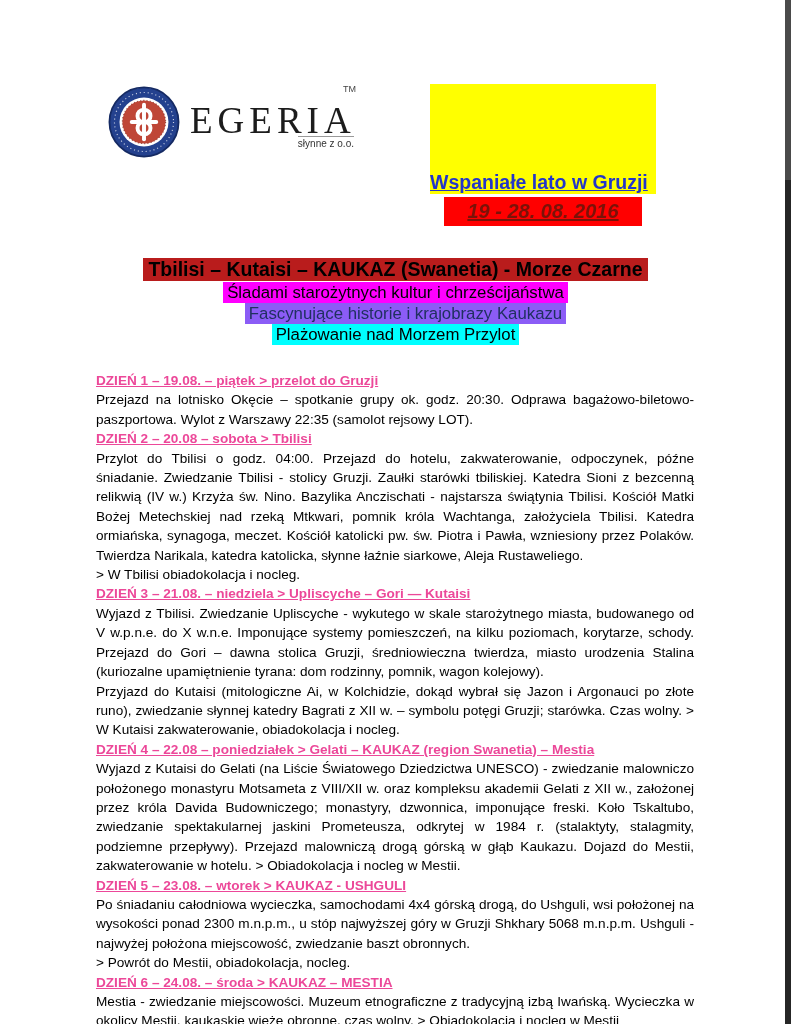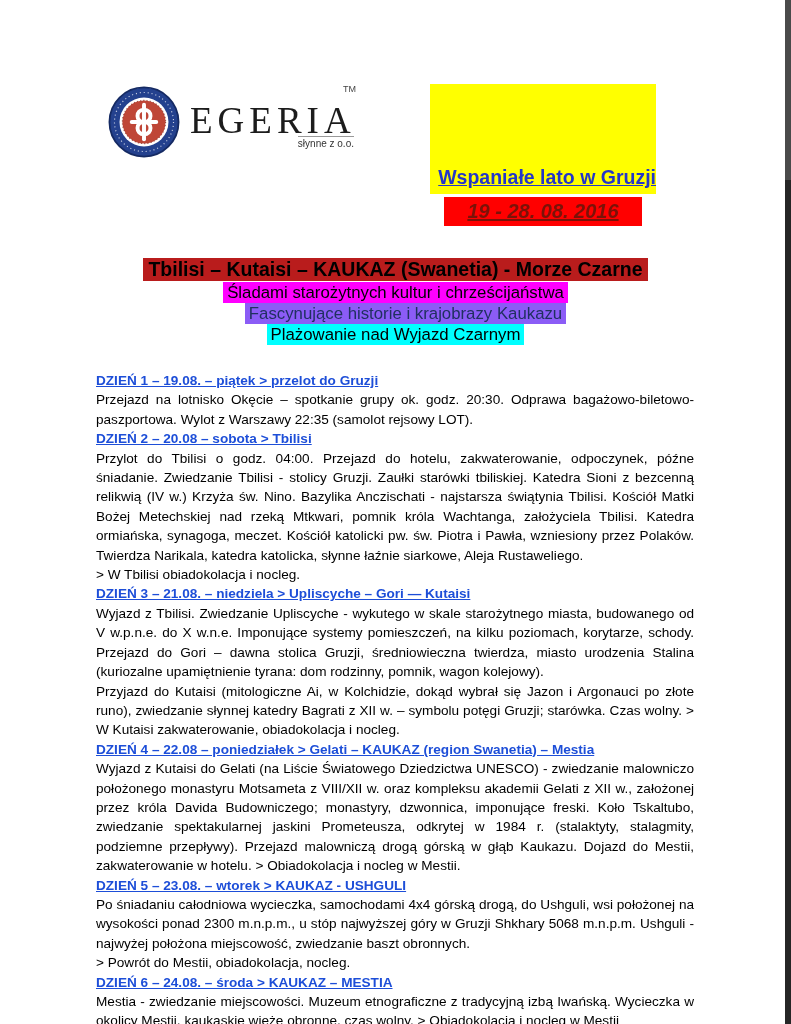--- a/index.html
+++ b/index.html
@@ -12,38 +12,38 @@
   
   .header { position:relative; height:258px; }
   .logo { position:absolute; left:108px; top:86px; display:flex; align-items:flex-start; }
   .logo-emblem svg { width:72px; height:72px; display:block; }
   .logo-text { position:relative; margin-left:10px; padding-top:16px; width:150px; }
   .brand { font-family:"Liberation Serif", serif; font-size:37px; letter-spacing:5px; color:#1c1c1c; line-height:1; }
   .tm { position:absolute; top:-2px; right:-16px; font-size:9px; color:#444; letter-spacing:0; }
   .logo-sub { position:absolute; right:-14px; bottom:-10px; font-size:10px; color:#333; border-top:1px solid #999; padding-top:1px; }
 
   .banner { position:absolute; left:430px; top:84px; width:226px; }
-  .banner-yellow { background:#ffff00; height:110px; display:flex; align-items:flex-end; justify-content:flex-end; padding-bottom:5px; }
+  .banner-yellow { background:#ffff00; height:110px; display:flex; align-items:flex-end; justify-content:flex-start; }
   .banner-title { color:#2336c9; font-weight:bold; font-size:19.5px; text-decoration:underline; white-space:nowrap; }
   .banner-red-row { margin-top:3px; display:flex; justify-content:center; }
   .banner-dates { background:#ff0000; color:#7b1208; font-weight:bold; font-style:italic; font-size:20px;
                   text-decoration:underline; line-height:29px; padding:0 23px; white-space:nowrap; }
 
   
   .headline-wrap { text-align:center; line-height:23px; }
   .headline { display:inline-block; background:#b91c1c; color:#000; font-weight:bold; font-size:19.5px; padding:0 5px; }
   .sub-wrap { text-align:center; line-height:21px; }
   .sub { display:inline-block; font-size:16.8px; padding:0 4px; line-height:21px; }
   .sub-magenta { background:#ff00ff; color:#000000; }
   .sub-green   { background:#8b5cf6; color:#203060;margin-left:20px; }
   .sub-cyan    { background:#00ffff; color:#000000; }
 
   
   .body { margin:26px 97px 0 96px; font-size:13.6px; line-height:19.4px; text-align:justify; }
-  .day-heading { color:#1d4ed8; font-weight:bold; text-decoration:underline; text-align:left; }
+  .day-heading { color:#ec4899; font-weight:bold; text-decoration:underline; text-align:left; }
   .para { margin:0; }
 
   .scrollbar { position:absolute; right:0; top:0; width:6px; height:1024px; background:#262626; }
   .scrollbar .thumb { position:absolute; top:0; left:0; width:6px; height:180px; background:#4a4a4a; }
 </style>
 </head>
 <body>
 
 <div class="page">
 
@@ -88,21 +88,21 @@
     <span class="headline">Tbilisi – Kutaisi – KAUKAZ (Swanetia) - Morze Czarne</span>
   </div>
 
   <div class="sub-wrap">
     <span class="sub sub-magenta">Śladami  starożytnych kultur i chrześcijaństwa</span>
   </div>
   <div class="sub-wrap">
     <span class="sub sub-green">Fascynujące historie i krajobrazy Kaukazu</span>
   </div>
   <div class="sub-wrap">
-    <span class="sub sub-cyan">Plażowanie nad Wyjazd Czarnym</span>
+    <span class="sub sub-cyan">Plażowanie nad Morzem Przylot</span>
   </div>
 
   <div class="body">
 
     <div class="day">
       <div class="day-heading">DZIEŃ 1 – 19.08. – piątek &gt; przelot do Gruzji</div>
       <p class="para">Przejazd na lotnisko Okęcie – spotkanie grupy ok. godz. 20:30. Odprawa bagażowo-biletowo-paszportowa. Wylot z Warszawy 22:35 (samolot rejsowy LOT).</p>
     </div>
 
     <div class="day">

